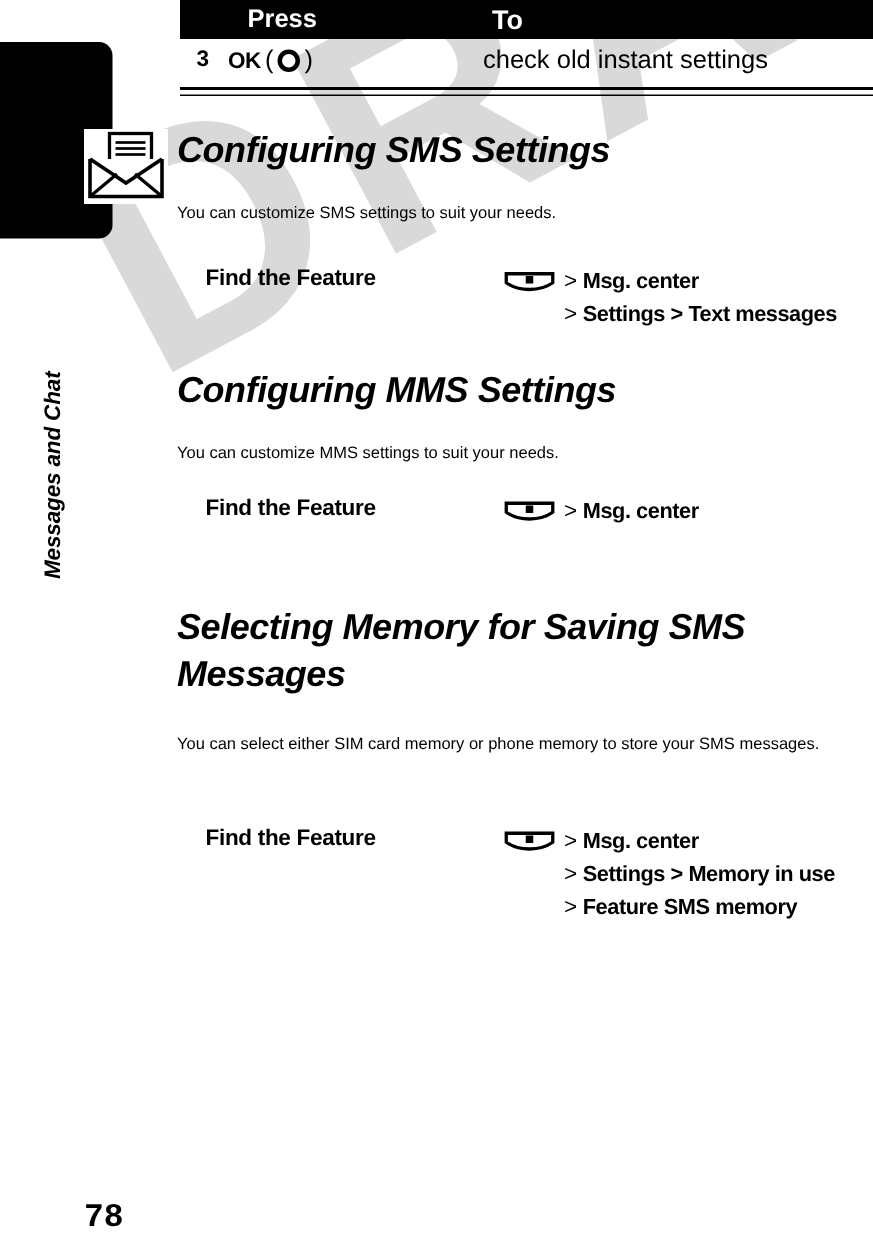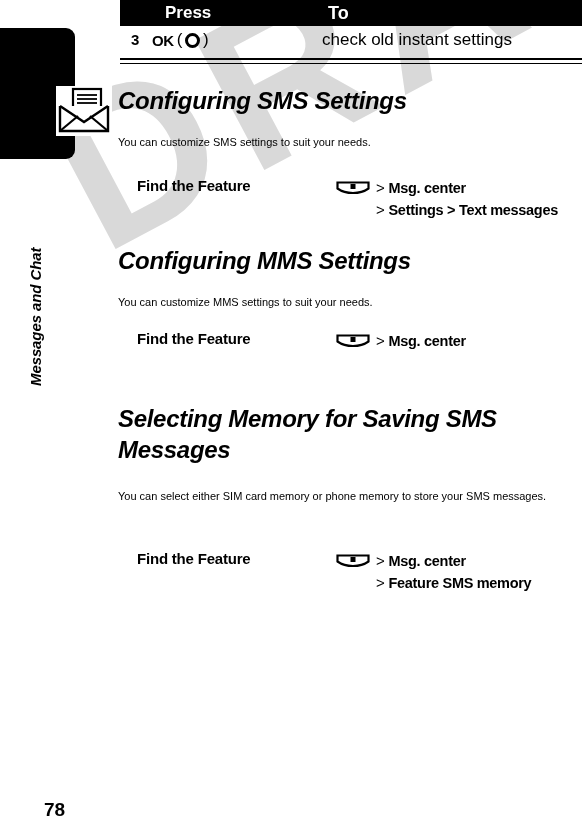--- a/index.html
+++ b/index.html
@@ -240,25 +240,26 @@
   }
   .fft-path .gt {
     font-weight: normal;
     font-size: 15px;
     letter-spacing: 0;
   }
 
   
   .page-num {
     position: absolute;
-    left: 44px;
+    left: 56px;
     top: 799px;
     font-weight: bold;
-    font-size: 19px;
-    color: #000000;
+    font-size: 22px;
+    color: #000000;
+    font-family: Liberation Mono, monospace;
   }
 </style>
 </head>
 <body>
 
 <div class="watermark">
   <div class="watermark-text">DRAFT</div>
 </div>
 
 <div class="page">
@@ -360,20 +361,24 @@
         <rect x="14.5" y="3" width="5" height="5" fill="#000000"></rect>
       </svg>
     </span>
     <div class="fft-path">
       <div>
         <span class="gt">&gt;</span>
         <span>Msg. center</span>
       </div>
       <div>
         <span class="gt">&gt;</span>
+        <span>Settings &gt;  Memory in use</span>
+      </div>
+      <div>
+        <span class="gt">&gt;</span>
         <span>Feature SMS memory</span>
       </div>
     </div>
   </div>
 
   <div class="page-num">78</div>
 
 </div>
 
 </body></html>

